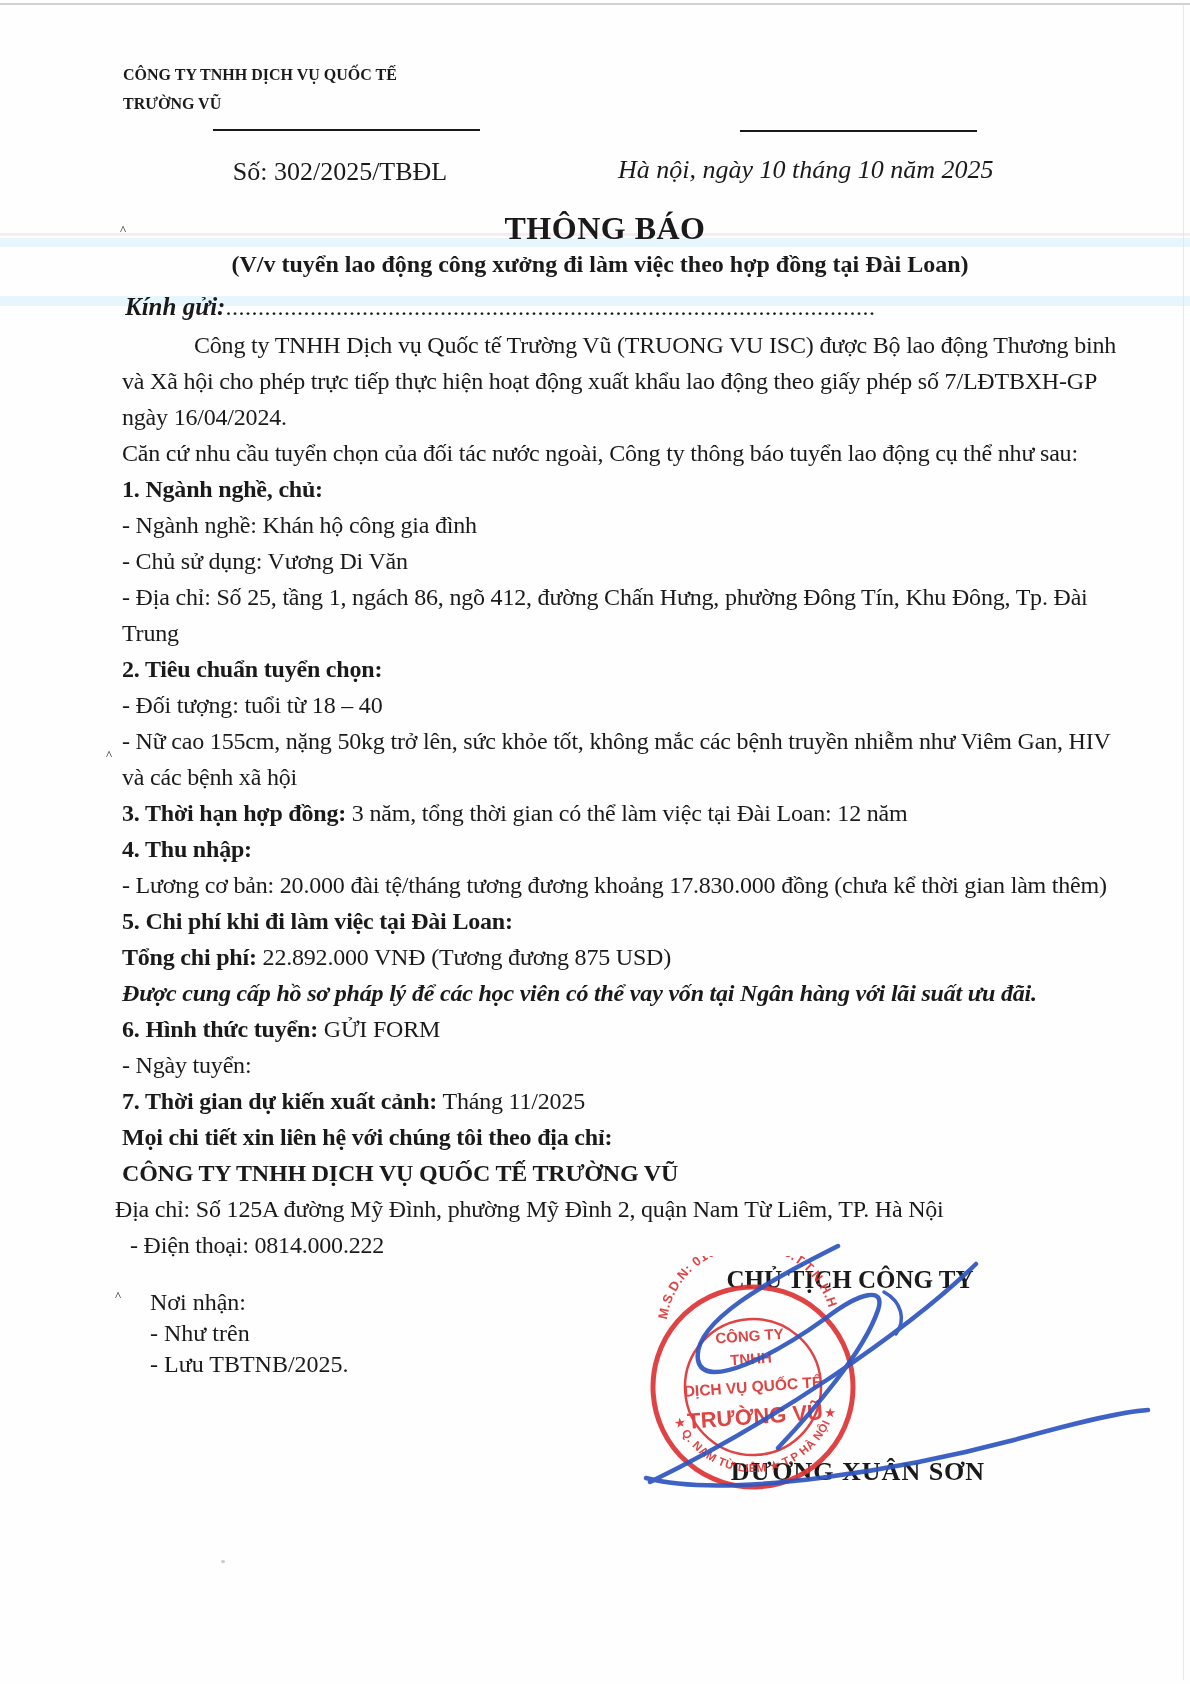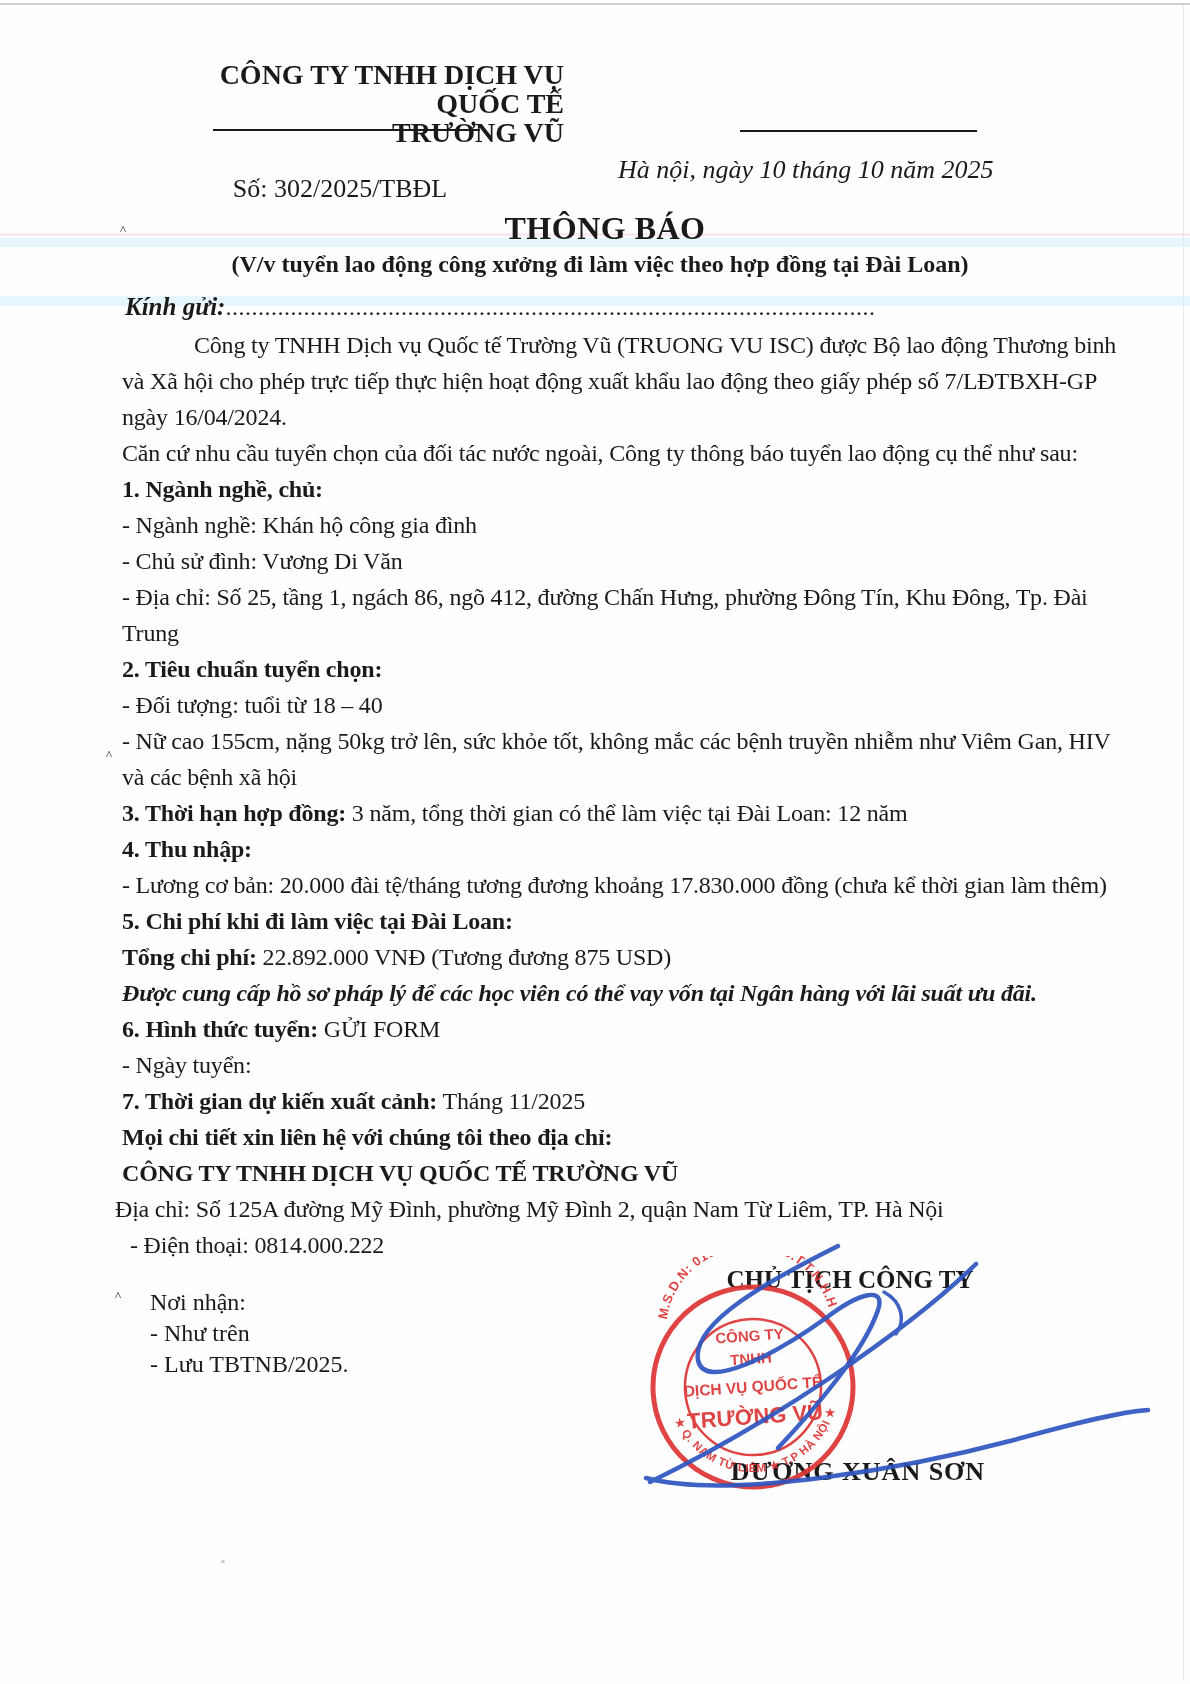--- a/index.html
+++ b/index.html
@@ -12,27 +12,27 @@
   .edge-top{position:absolute;left:0;top:3px;width:1190px;height:2px;background:#c6c6c6;opacity:.8;}
   .edge-right{position:absolute;left:1183px;top:4px;width:1px;height:1676px;background:#d9d9d9;opacity:.6;}
   .band{position:absolute;left:0;width:1190px;pointer-events:none;}
   .band.pink{top:233px;height:3px;background:#f3d9e3;opacity:.55;}
   .band.cyan1{top:238px;height:9px;background:#cfeef9;opacity:.5;}
   .band.cyan2{top:296px;height:10px;background:#cfeef9;opacity:.5;}
   .caret{position:absolute;font-size:13px;color:#222;}
   .dot-mark{position:absolute;left:221px;top:1560px;width:4px;height:3px;background:#bbb;border-radius:50%;opacity:.8;}
 
   
-  .hdr-left{position:absolute;left:140px;top:60px;width:424px;text-align:right;font-weight:bold;font-size:28px;line-height:29px;}
+  .hdr-left{position:absolute;left:123px;top:60px;width:424px;text-align:left;font-weight:bold;font-size:16px;line-height:29px;}
   .hdr-right{position:absolute;left:618px;top:60px;width:458px;text-align:center;font-weight:bold;font-size:24px;line-height:29px;}
   .hdr-right .motto{font-size:23px;}
   .rule{position:absolute;height:2px;background:#1a1a1a;}
   .rule.left{left:213px;top:129px;width:267px;}
   .rule.right{left:740px;top:130px;width:237px;}
-  .so-line{position:absolute;left:128px;top:174px;width:424px;text-align:center;font-size:26px;}
+  .so-line{position:absolute;left:128px;top:157px;width:424px;text-align:center;font-size:26px;}
   .date-line{position:absolute;left:618px;top:155px;width:458px;text-align:left;font-size:26px;font-style:italic;}
 
   
   .title{position:absolute;left:0;top:210px;width:1210px;text-align:center;font-weight:bold;font-size:32px;letter-spacing:.5px;}
   .subtitle{position:absolute;left:0;top:251px;width:1200px;text-align:center;font-weight:bold;font-size:24px;}
 
   
   .kinhgui{position:absolute;left:125px;top:293px;width:752px;height:34px;overflow:hidden;white-space:nowrap;font-size:25px;}
   .kinhgui .lbl{font-weight:bold;font-style:italic;border-bottom:2px solid #1a1a1a;padding-bottom:18px;}
   .kinhgui .dots{letter-spacing:.5px;font-size:24px;}
@@ -85,21 +85,21 @@
     <span class="lbl">Kính gửi:</span><span class="dots">..........................................................................................................................................</span>
   </div>
 
   <div class="body-lines">
       <div class="bl ind"><span>Công ty TNHH Dịch vụ Quốc tế Trường Vũ (TRUONG VU ISC) được Bộ lao động Thương binh</span></div>
       <div class="bl "><span>và Xã hội cho phép trực tiếp thực hiện hoạt động xuất khẩu lao động theo giấy phép số 7/LĐTBXH-GP</span></div>
       <div class="bl "><span>ngày 16/04/2024.</span></div>
       <div class="bl "><span>Căn cứ nhu cầu tuyển chọn của đối tác nước ngoài, Công ty thông báo tuyển lao động cụ thể như sau:</span></div>
       <div class="bl "><span class="b">1. Ngành nghề, chủ:</span></div>
       <div class="bl "><span>- Ngành nghề: Khán hộ công gia đình</span></div>
-      <div class="bl "><span>- Chủ sử đình: Vương Di Văn</span></div>
+      <div class="bl "><span>- Chủ sử dụng: Vương Di Văn</span></div>
       <div class="bl "><span>- Địa chỉ: Số 25, tầng 1, ngách 86, ngõ 412, đường Chấn Hưng, phường Đông Tín, Khu Đông, Tp. Đài</span></div>
       <div class="bl "><span>Trung</span></div>
       <div class="bl "><span class="b">2. Tiêu chuẩn tuyển chọn:</span></div>
       <div class="bl "><span>- Đối tượng: tuổi từ 18 – 40</span></div>
       <div class="bl "><span>- Nữ cao 155cm, nặng 50kg trở lên, sức khỏe tốt, không mắc các bệnh truyền nhiễm như Viêm Gan, HIV</span></div>
       <div class="bl "><span>và các bệnh xã hội</span></div>
       <div class="bl "><span class="b">3. Thời hạn hợp đồng:</span><span> 3 năm, tổng thời gian có thể làm việc tại Đài Loan: 12 năm</span></div>
       <div class="bl "><span class="b">4. Thu nhập:</span></div>
       <div class="bl "><span>- Lương cơ bản: 20.000 đài tệ/tháng tương đương khoảng 17.830.000 đồng (chưa kể thời gian làm thêm)</span></div>
       <div class="bl "><span class="b">5. Chi phí khi đi làm việc tại Đài Loan:</span></div>

